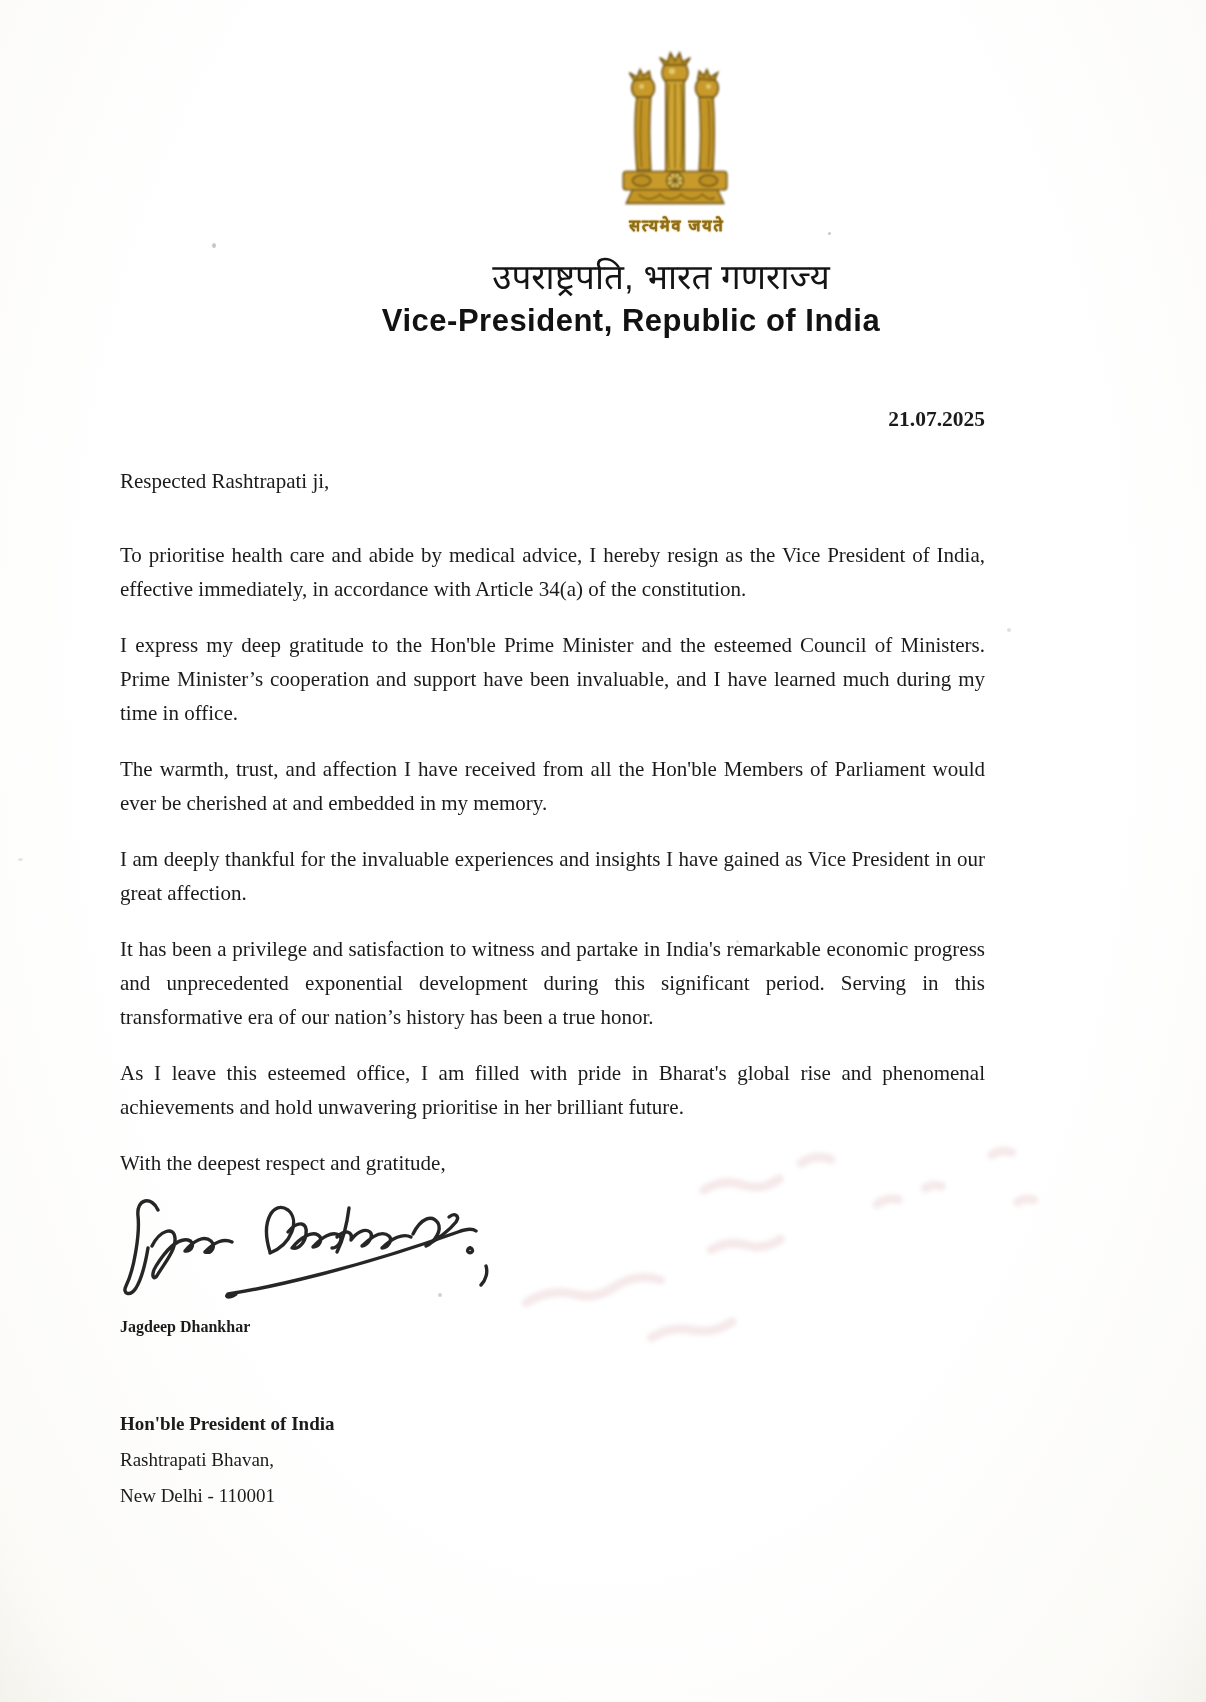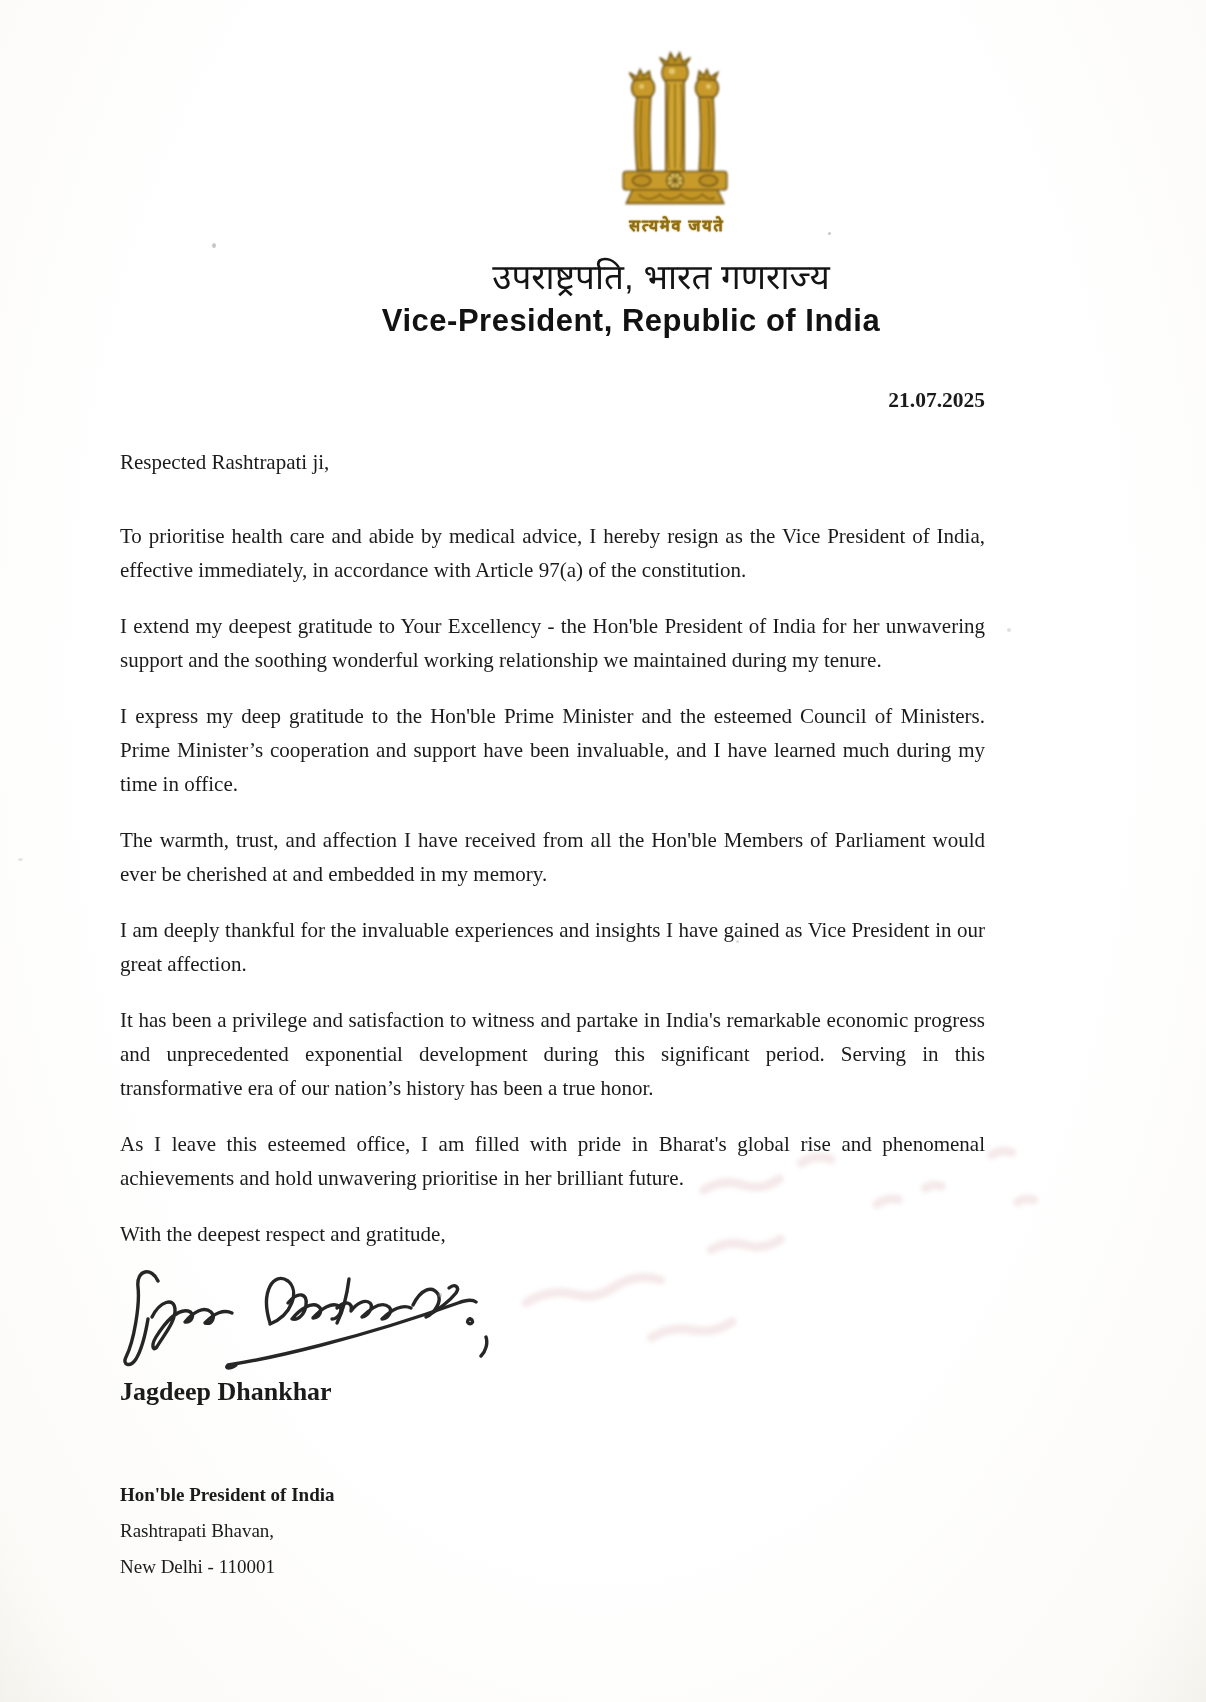--- a/index.html
+++ b/index.html
@@ -47,28 +47,28 @@
   }
 
   
   .content {
     width: 865px;
     margin-left: 120px;
     font-size: 21px;
     line-height: 34px;
     filter: blur(0.2px);
   }
-  .date-row { text-align: right; margin-top: 44px; font-weight: bold; font-size: 21.5px; }
+  .date-row { text-align: right; margin-top: 63px; font-weight: bold; font-size: 21.5px; }
   .salutation { margin-top: 28px; margin-bottom: 40px; }
   .content p.body-para { margin: 0 0 22px 0; text-align: justify; }
   .closing { margin: 0; }
 
   
   .signature-block { margin-left: 118px; margin-top: 10px; }
-  .signer-name { margin-left: 120px; margin-top: 0; font-weight: bold; font-size: 26px; }
+  .signer-name { margin-left: 120px; margin-top: 12px; font-weight: bold; font-size: 16px; }
 
   
   .recipient { margin-left: 120px; margin-top: 70px; font-size: 19px; line-height: 36px; }
   .recipient .r1 { font-weight: bold; }
 
   
   .bleed {
     position: absolute;
     left: 460px; top: 1120px;
     width: 660px; height: 230px;
@@ -137,22 +137,21 @@
     </span>
     <div class="motto">सत्यमेव जयते</div>
     <div class="title-hindi">उपराष्ट्रपति, भारत गणराज्य</div>
     <div class="title-english">Vice-President, Republic of India</div>
   </div>
 
   <div class="content">
     <div class="date-row">21.07.2025</div>
     <div class="salutation">Respected Rashtrapati ji,</div>
 
-    <p class="body-para">To prioritise health care and abide by medical advice, I hereby resign as the Vice President of India, effective immediately, in accordance with Article 97(a) of the constitution.</p>
-    <p class="body-para">I extend my deepest gratitude to Your Excellency - the Hon'ble President of India for her unwavering support and the soothing wonderful working relationship we maintained during my tenure.</p>
+    <p class="body-para">To prioritise health care and abide by medical advice, I hereby resign as the Vice President of India, effective immediately, in accordance with Article 34(a) of the constitution.</p>
     <p class="body-para">I express my deep gratitude to the Hon'ble Prime Minister and the esteemed Council of Ministers. Prime Minister’s cooperation and support have been invaluable, and I have learned much during my time in office.</p>
     <p class="body-para">The warmth, trust, and affection I have received from all the Hon'ble Members of Parliament would ever be cherished at and embedded in my memory.</p>
     <p class="body-para">I am deeply thankful for the invaluable experiences and insights I have gained as Vice President in our great affection.</p>
     <p class="body-para">It has been a privilege and satisfaction to witness and partake in India's remarkable economic progress and unprecedented exponential development during this significant period. Serving in this transformative era of our nation’s history has been a true honor.</p>
     <p class="body-para">As I leave this esteemed office, I am filled with pride in Bharat's global rise and phenomenal achievements and hold unwavering prioritise in her brilliant future.</p>
 
     <p class="closing">With the deepest respect and gratitude,</p>
   </div>
 
   <div class="signature-block">

